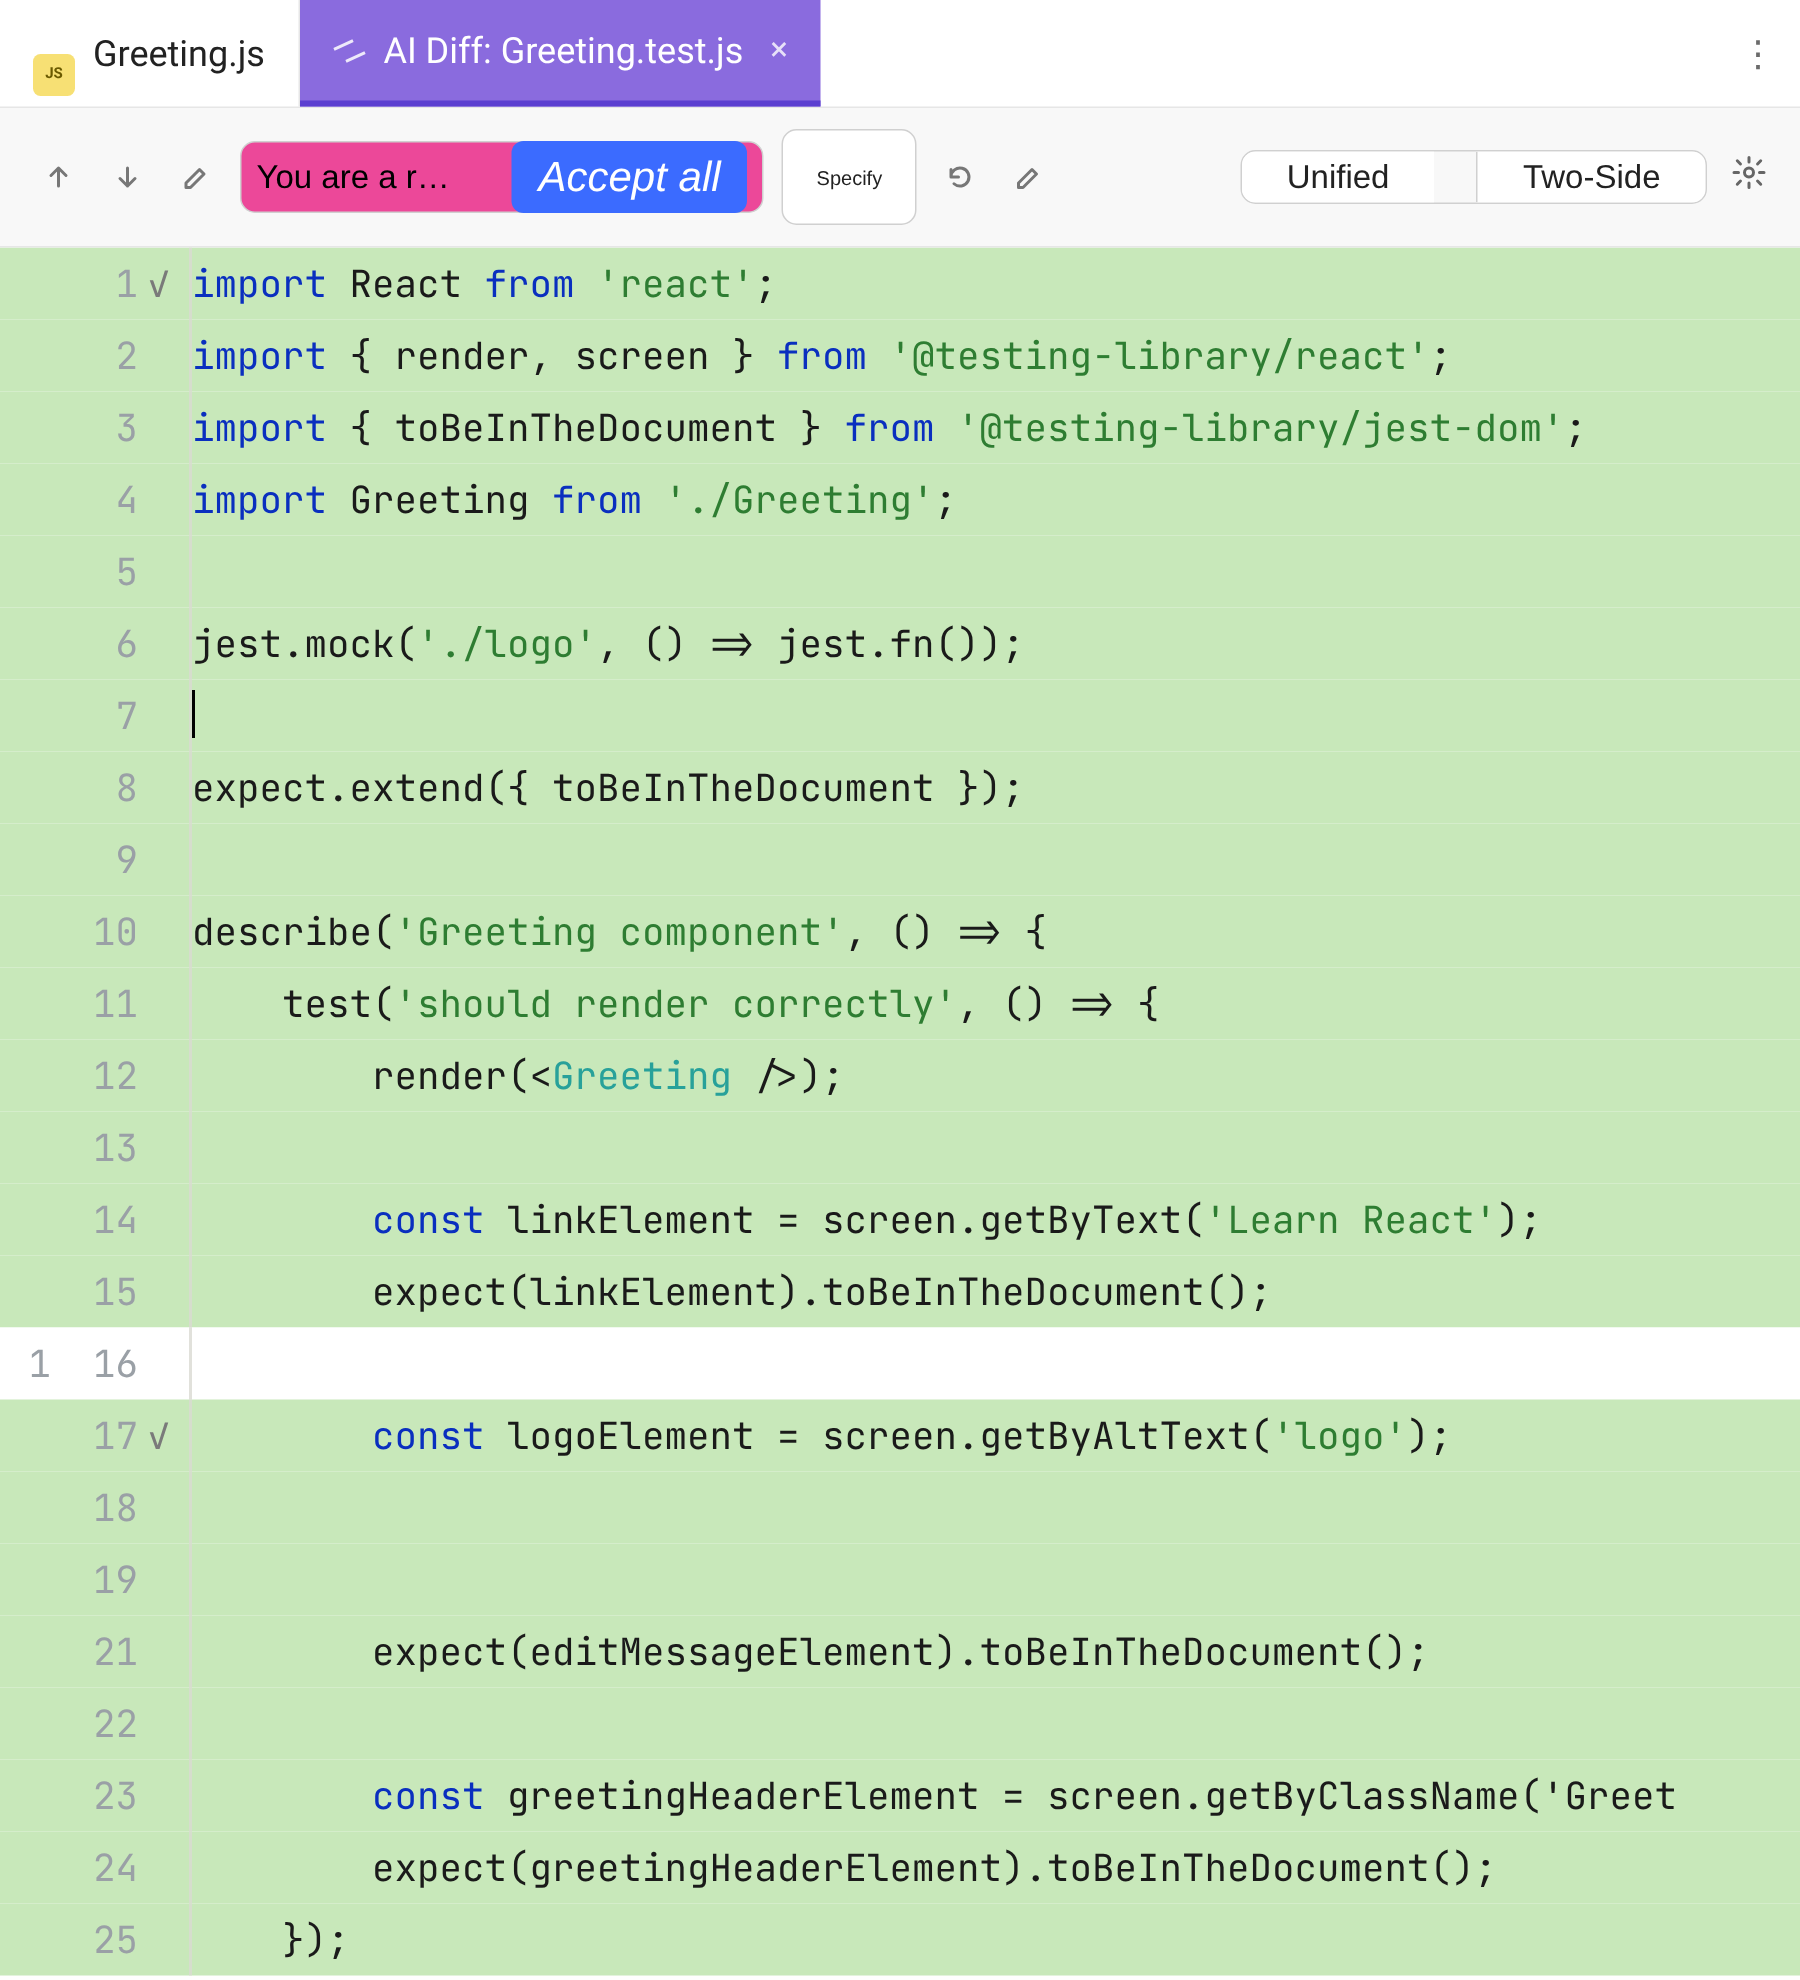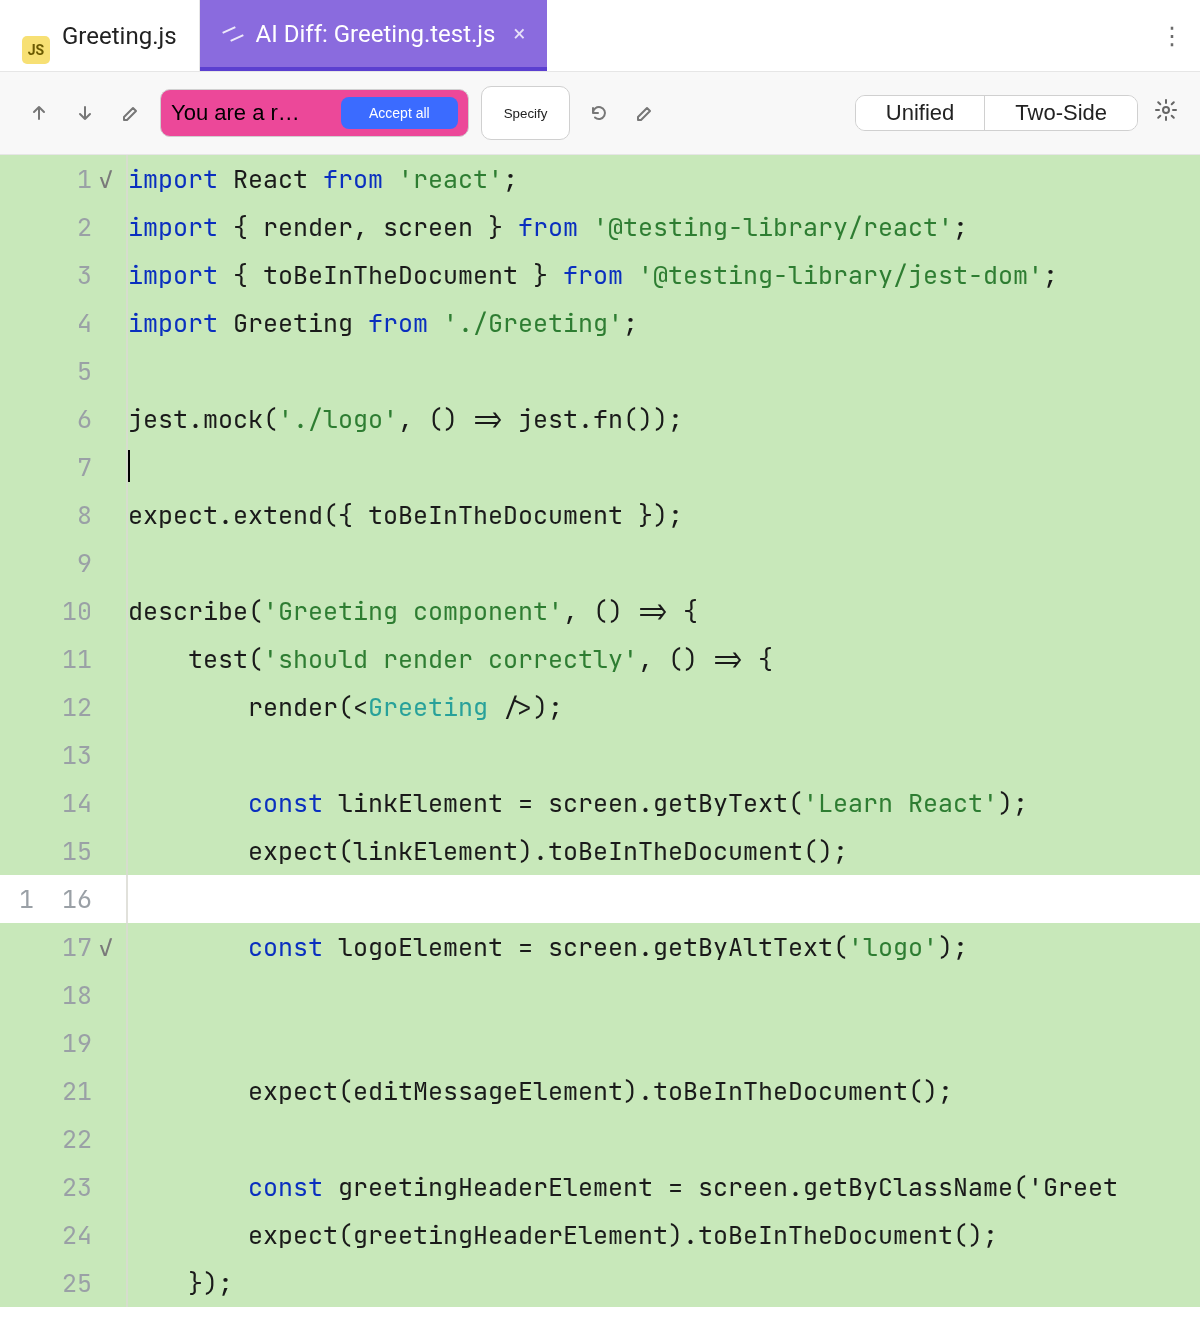--- a/index.html
+++ b/index.html
@@ -31,21 +31,21 @@
   .tab.active {
     background: #8a6bde;
     color: #fff;
     border-bottom: 4px solid #5b3fd0;
     border-right: none;
   }
   .tab.active .tab-label { color: #fff; }
   .js-icon {
     display:inline-flex;align-items:center;justify-content:center;
     width:28px;height:28px;background:#f7e074;border-radius:5px;
-    font-size:14px;font-weight:700;color:#6b5a00;margin-top:28px;
+    font-size:10px;font-weight:700;color:#6b5a00;margin-top:28px;
   }
   .diff-icon {
     display:inline-flex;width:22px;height:22px;position:relative;
   }
   .diff-icon::before,.diff-icon::after{
     content:"";position:absolute;width:14px;height:2px;background:#fff;opacity:.85;
   }
   .diff-icon::before{top:6px;left:0;transform:rotate(-25deg);}
   .diff-icon::after{bottom:6px;right:0;transform:rotate(-25deg);}
   .tab-close{
@@ -67,31 +67,31 @@
   }
   .toolbar-field{
     display:flex;align-items:center;
     border:1px solid #d0d0d0;border-radius:10px;background:#ec4899;
     padding:0 10px;height:48px;gap:10px;
   }
   .toolbar-field input{
     border:none;outline:none;font-size:22px;width:160px;background:transparent;
   }
   .btn{
-    border:none;border-radius:8px;font-size:14px;padding:8px 28px;cursor:pointer;
+    border:none;border-radius:8px;font-size:28px;padding:8px 18px;cursor:pointer;font-style:italic;
   }
   .btn-primary{background:#3b6bff;color:#fff;}
-  .btn-outline{background:#fff;border:1px solid #d0d0d0;color:#222;border-radius:10px;padding:19px 22px;height:54px;}
+  .btn-outline{background:#fff;border:1px solid #d0d0d0;color:#222;border-radius:10px;padding:19px 22px;height:64px;}
   .seg{
     display:flex;border:1px solid #d0d0d0;border-radius:10px;overflow:hidden;height:36px;
   }
   .seg button{
     background:#fff;border:none;font-size:22px;padding:0 30px;color:#222;cursor:pointer;
   }
-  .seg button + button{border-left:1px solid #d0d0d0;}
+  .seg button + button{border-left:1px solid #d0d0d0;margin-left:28px;}
   .gear{font-size:24px;color:#666;margin-left:4px;}
 
   
   .editor{
     font-family:"JetBrains Mono","Fira Code",Menlo,Consolas,monospace;
     font-size:25px;line-height:48px;
     display:flex;flex-direction:column;
     height:calc(1320px - 72px - 78px);
     overflow:hidden;
   }

